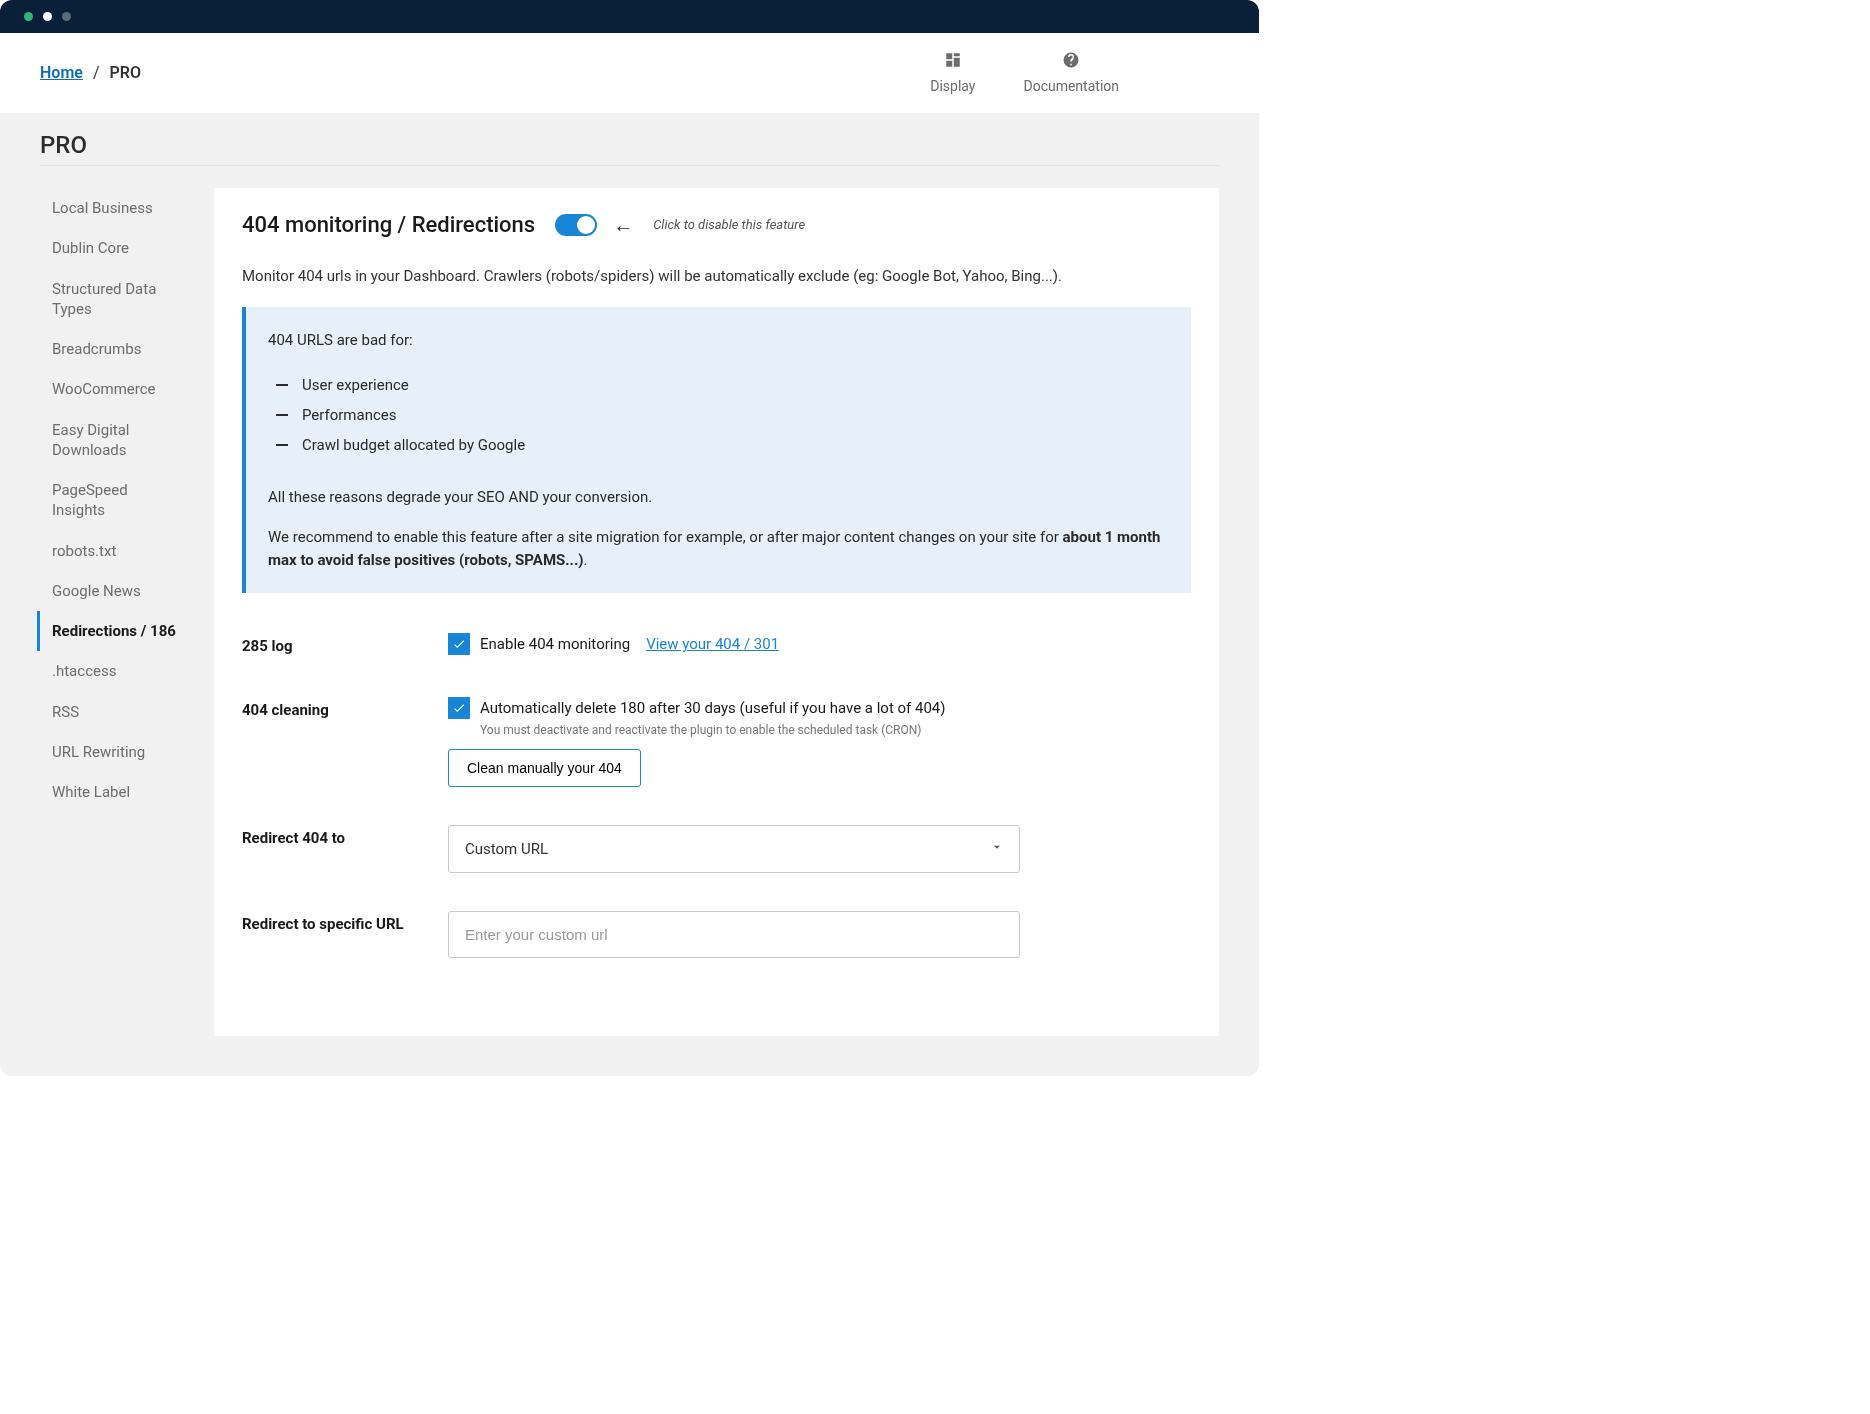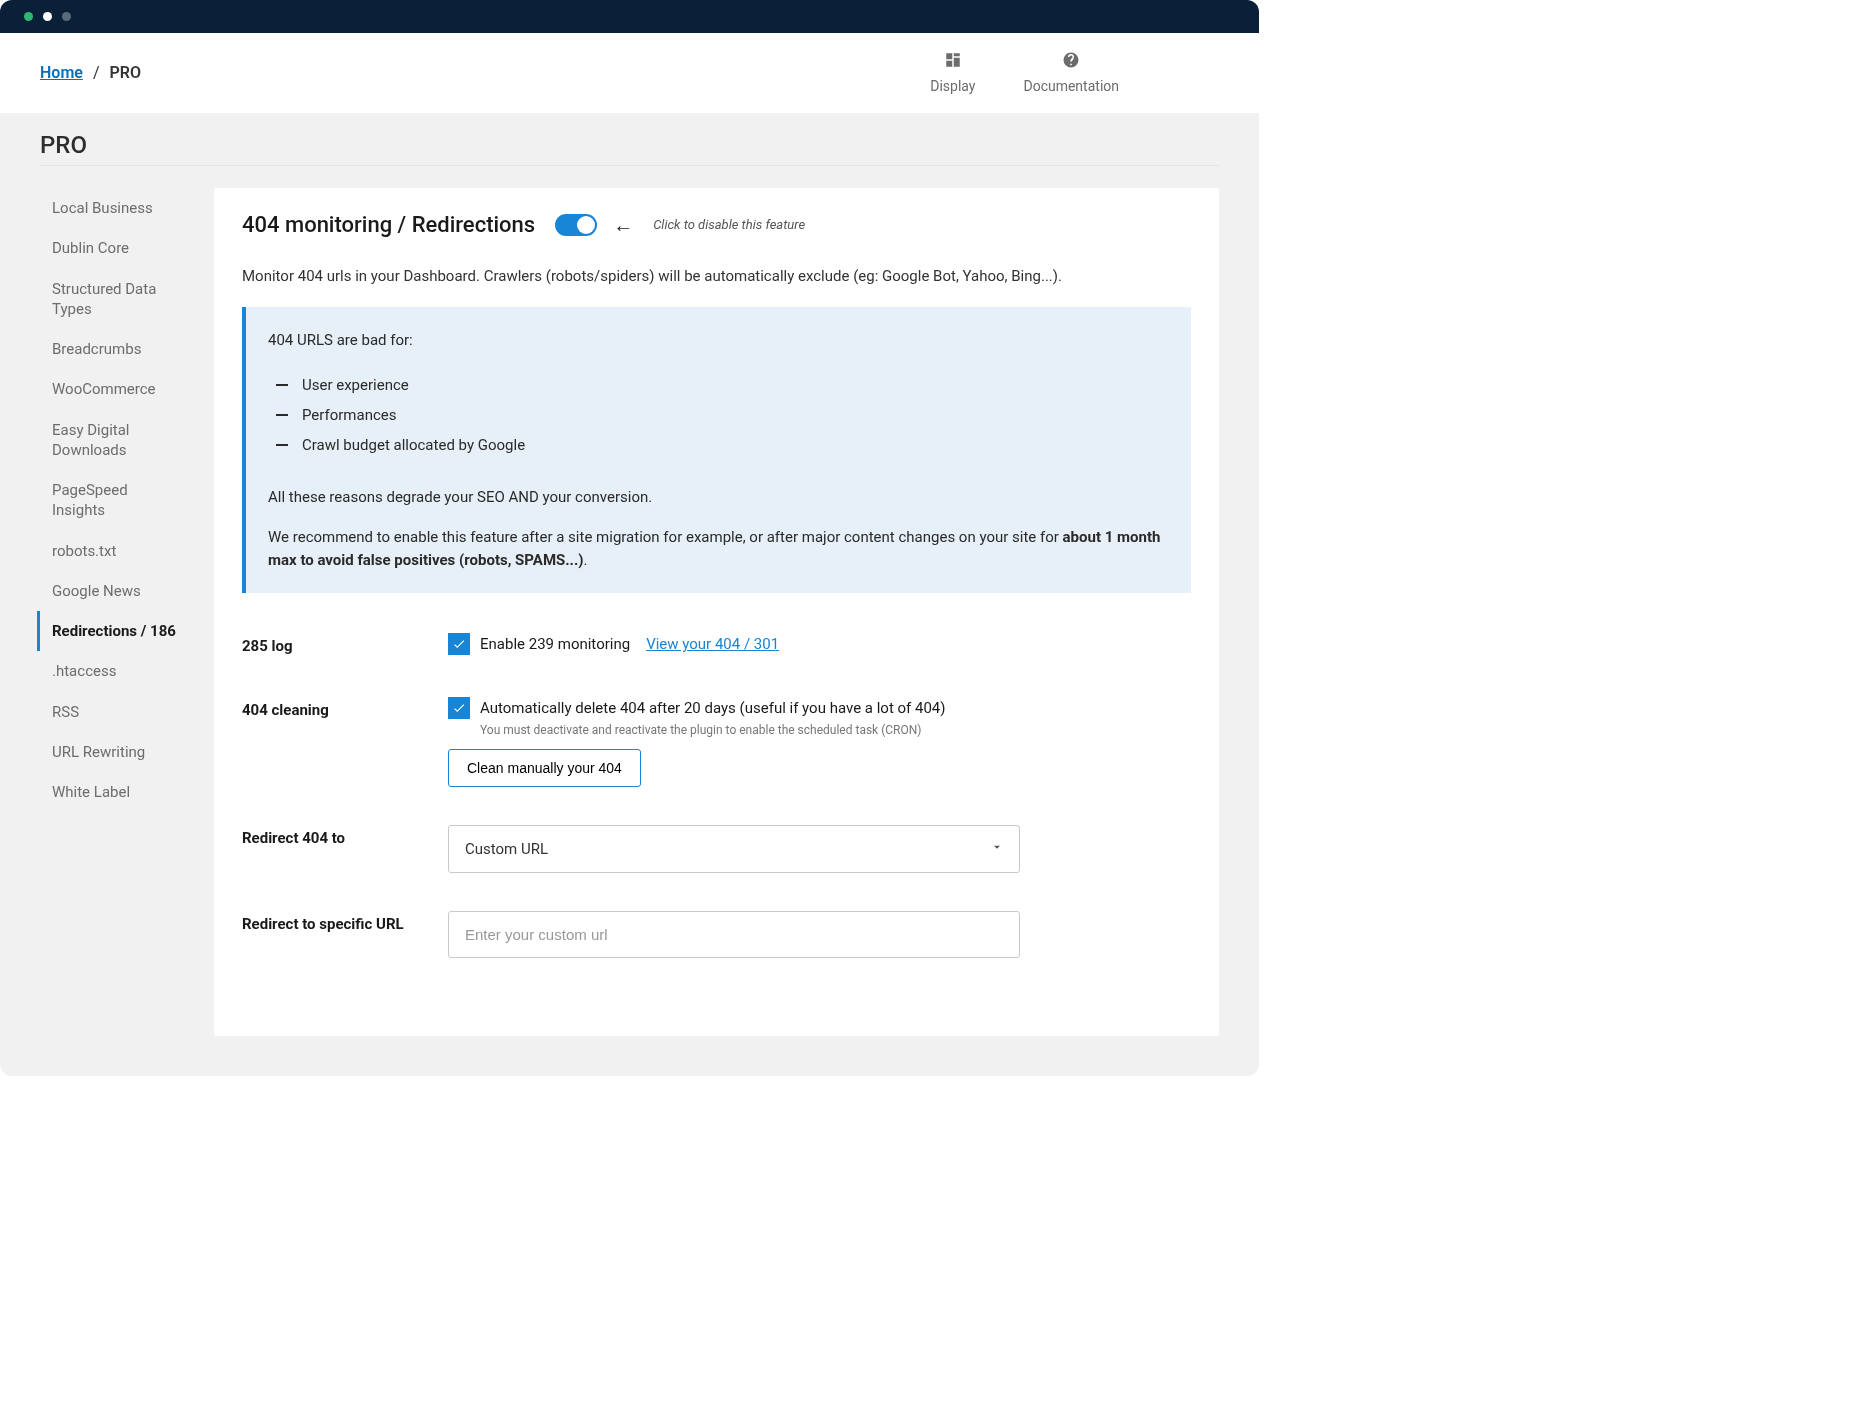--- a/index.html
+++ b/index.html
@@ -373,36 +373,36 @@
 
         <div class="form-row">
           <div class="form-label">285 log</div>
           <div class="form-control">
             <div class="checkbox-line">
               <div class="checkbox">
                 <svg viewBox="0 0 24 24">
                     <path d="M9 16.17l-3.88-3.88L3.7 13.7 9 19l12-12-1.41-1.41z"></path>
                   </svg>
               </div>
-              <span class="check-label">Enable 239 monitoring</span>
+              <span class="check-label">Enable 404 monitoring</span>
               <a href="#" class="link-primary">View your 404 / 301</a>
             </div>
           </div>
         </div>
 
         <div class="form-row">
           <div class="form-label">404 cleaning</div>
           <div class="form-control">
             <div class="checkbox-line">
               <div class="checkbox">
                 <svg viewBox="0 0 24 24">
                     <path d="M9 16.17l-3.88-3.88L3.7 13.7 9 19l12-12-1.41-1.41z"></path>
                   </svg>
               </div>
-              <span class="check-label">Automatically delete 404 after 20 days (useful if you have a lot of 404)</span>
+              <span class="check-label">Automatically delete 180 after 30 days (useful if you have a lot of 404)</span>
             </div>
             <div class="helper-text">You must deactivate and reactivate the plugin to enable the scheduled task (CRON)</div>
             <button class="btn-outline">Clean manually your 404</button>
           </div>
         </div>
 
         <div class="form-row">
           <div class="form-label">Redirect 404 to</div>
           <div class="form-control">
             <div class="select-wrap">

